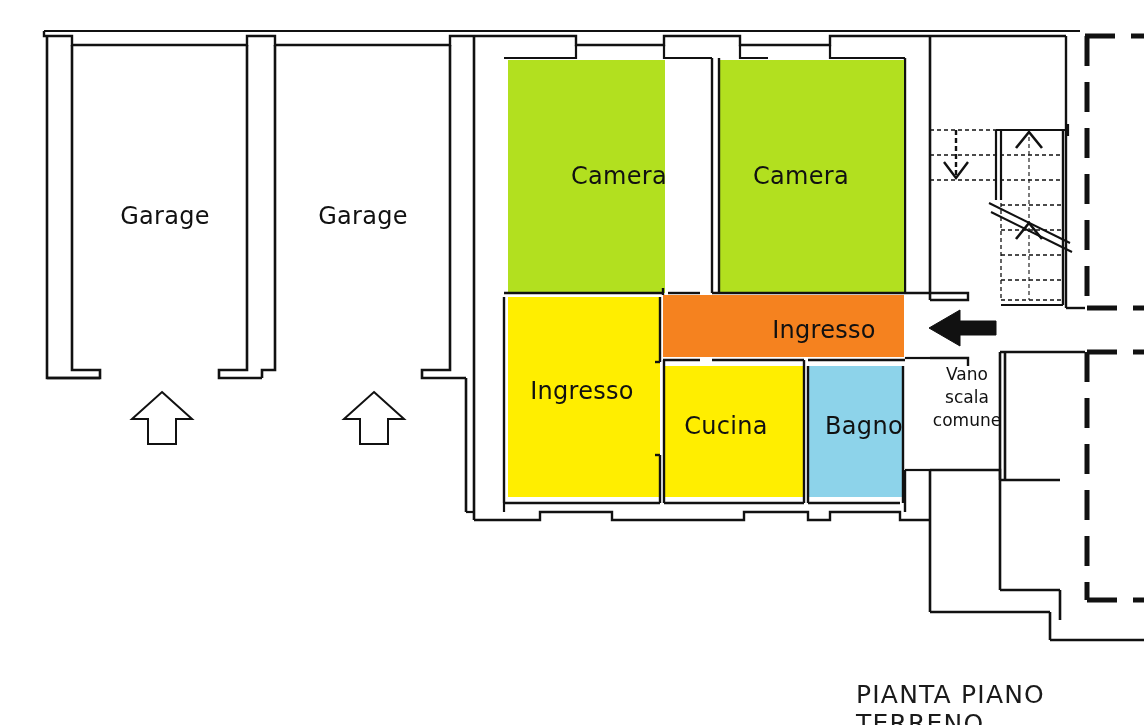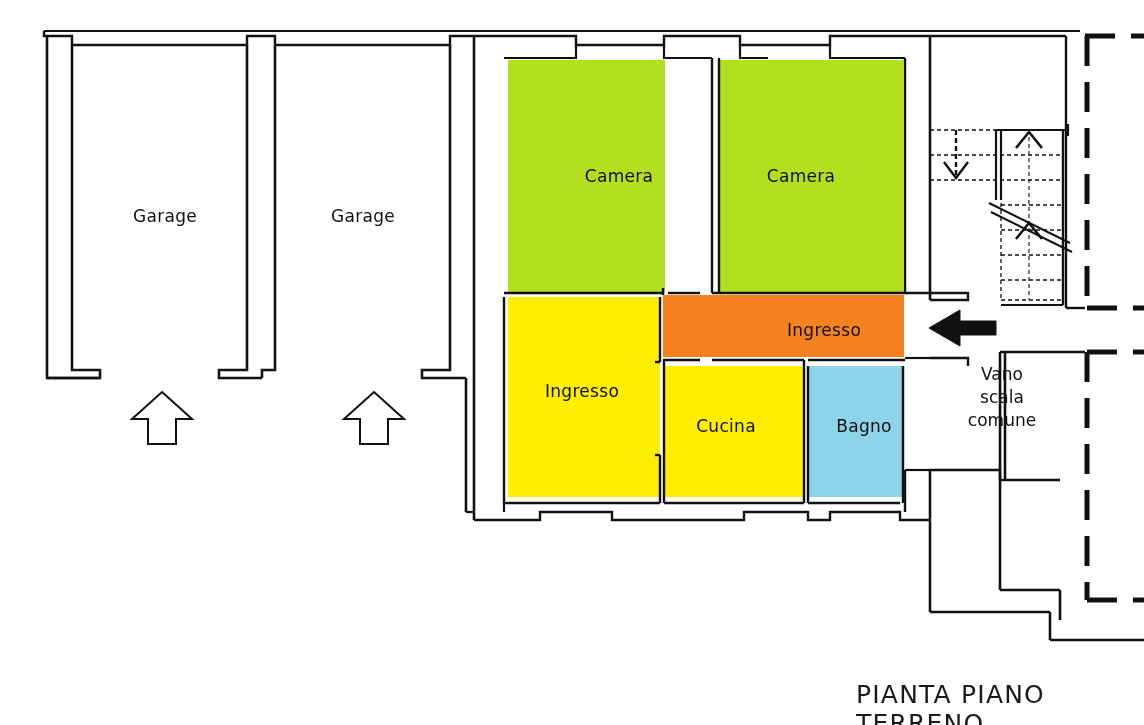--- a/index.html
+++ b/index.html
@@ -9,21 +9,21 @@
     width:1144px;
     height:725px;
     background:#ffffff;
     overflow:hidden;
   }
   #svgplan{position:absolute;left:0;top:0;width:1144px;height:725px;}
   .room-label{
     position:absolute;
     color:#111111;
     font-family:"DejaVu Sans", sans-serif;
-    font-size:17px;
+    font-size:24px;
     letter-spacing:0.3px;
     white-space:nowrap;
     transform:translate(-50%,-50%);
     pointer-events:none;
   }
   .note-label{
     position:absolute;
     color:#111111;
     font-family:"DejaVu Sans", sans-serif;
     font-size:17px;
@@ -218,19 +218,19 @@
 
   <div class="room-label" style="left:165px;top:216px;">Garage</div>
   <div class="room-label" style="left:363px;top:216px;">Garage</div>
   <div class="room-label" style="left:619px;top:176px;">Camera</div>
   <div class="room-label" style="left:801px;top:176px;">Camera</div>
   <div class="room-label" style="left:824px;top:330px;">Ingresso</div>
   <div class="room-label" style="left:582px;top:391px;">Ingresso</div>
   <div class="room-label" style="left:726px;top:426px;text-align:right;">Cucina</div>
   <div class="room-label" style="left:851px;top:426px;margin-left:13px;">Bagno</div>
 
-  <div class="note-label" style="left:1002px;top:363px;">Vano
+  <div class="note-label" style="left:967px;top:363px;">Vano
 scala
 comune</div>
 
   <div class="title-label" style="left:856px;top:680px;">PIANTA PIANO TERRENO</div>
 
 </div>
 
 </body></html>

